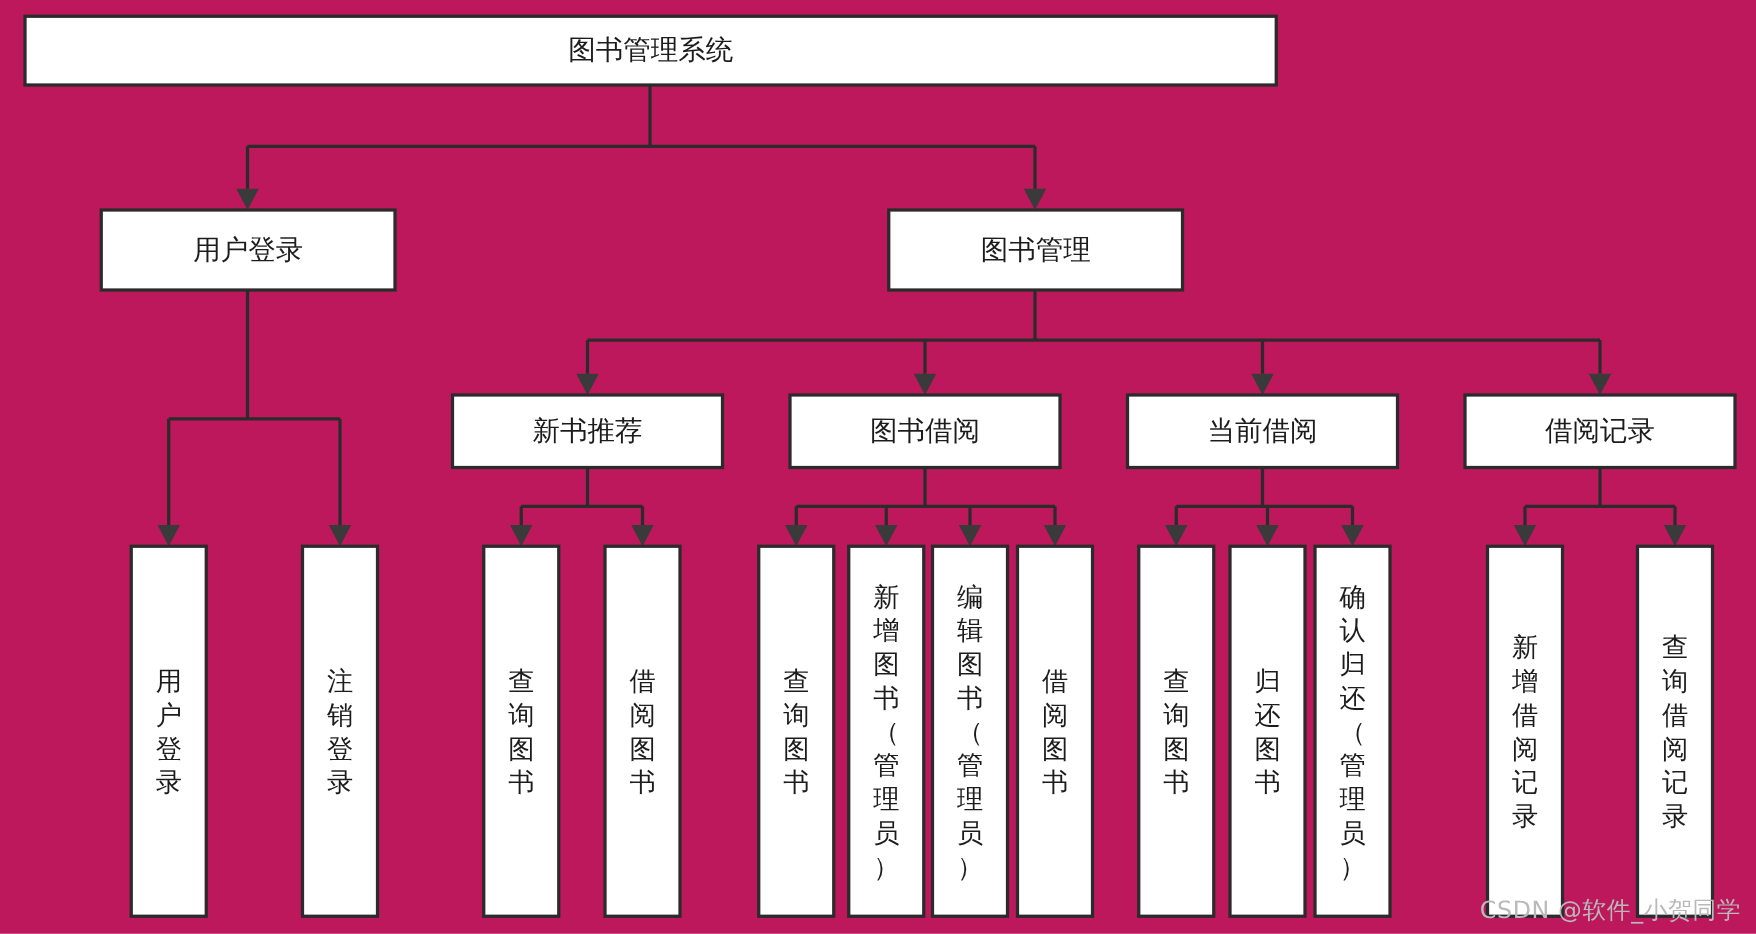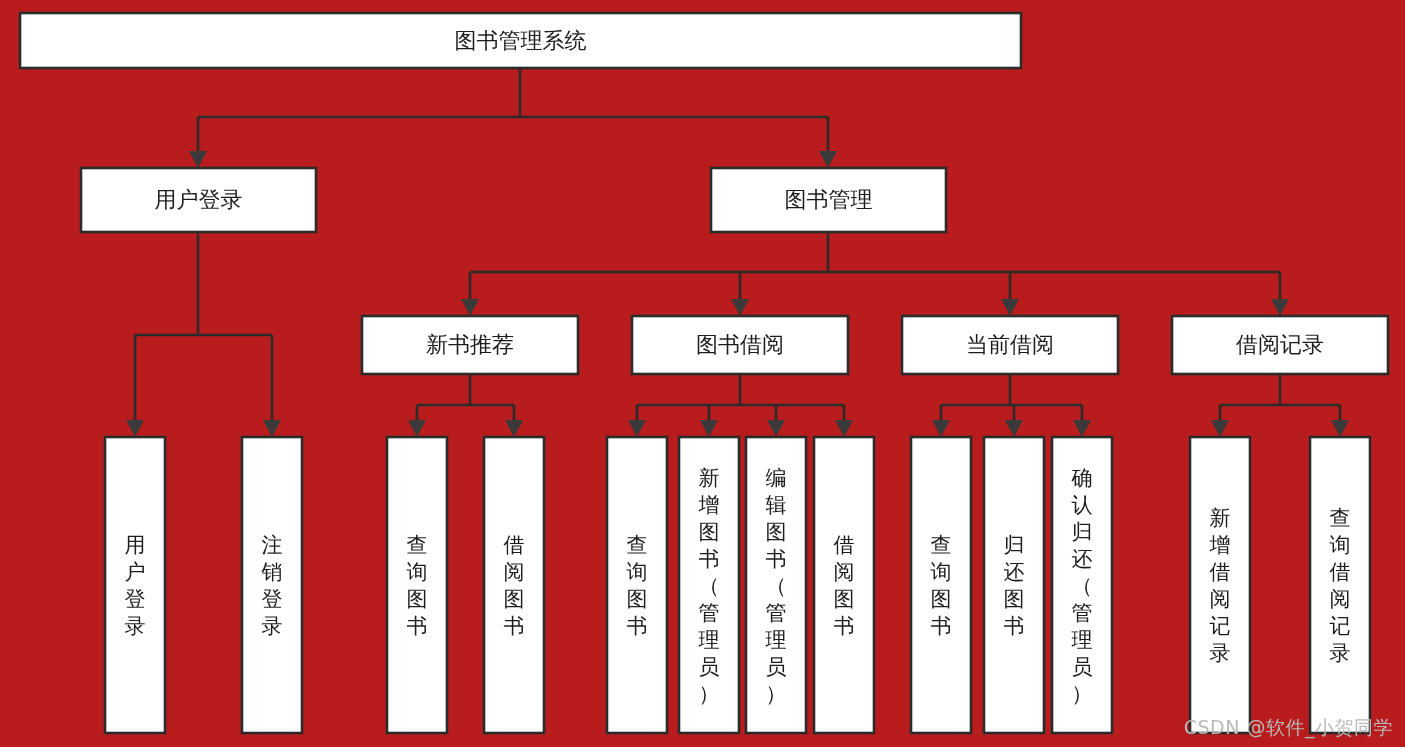--- a/index.html
+++ b/index.html
@@ -11,21 +11,21 @@
   body {
     width: 1405px;
     height: 747px;
     overflow: hidden;
     font-family: "DejaVu Sans", "Liberation Sans", sans-serif;
   }
   #diagram-root {
     position: relative;
     width: 1405px;
     height: 747px;
-    background: #b91c1c;
+    background: #be185d;
   }
   svg#flow-svg {
     position: absolute;
     top: 0;
     left: 0;
     width: 1405px;
     height: 747px;
     display: block;
   }
   .node-box {

